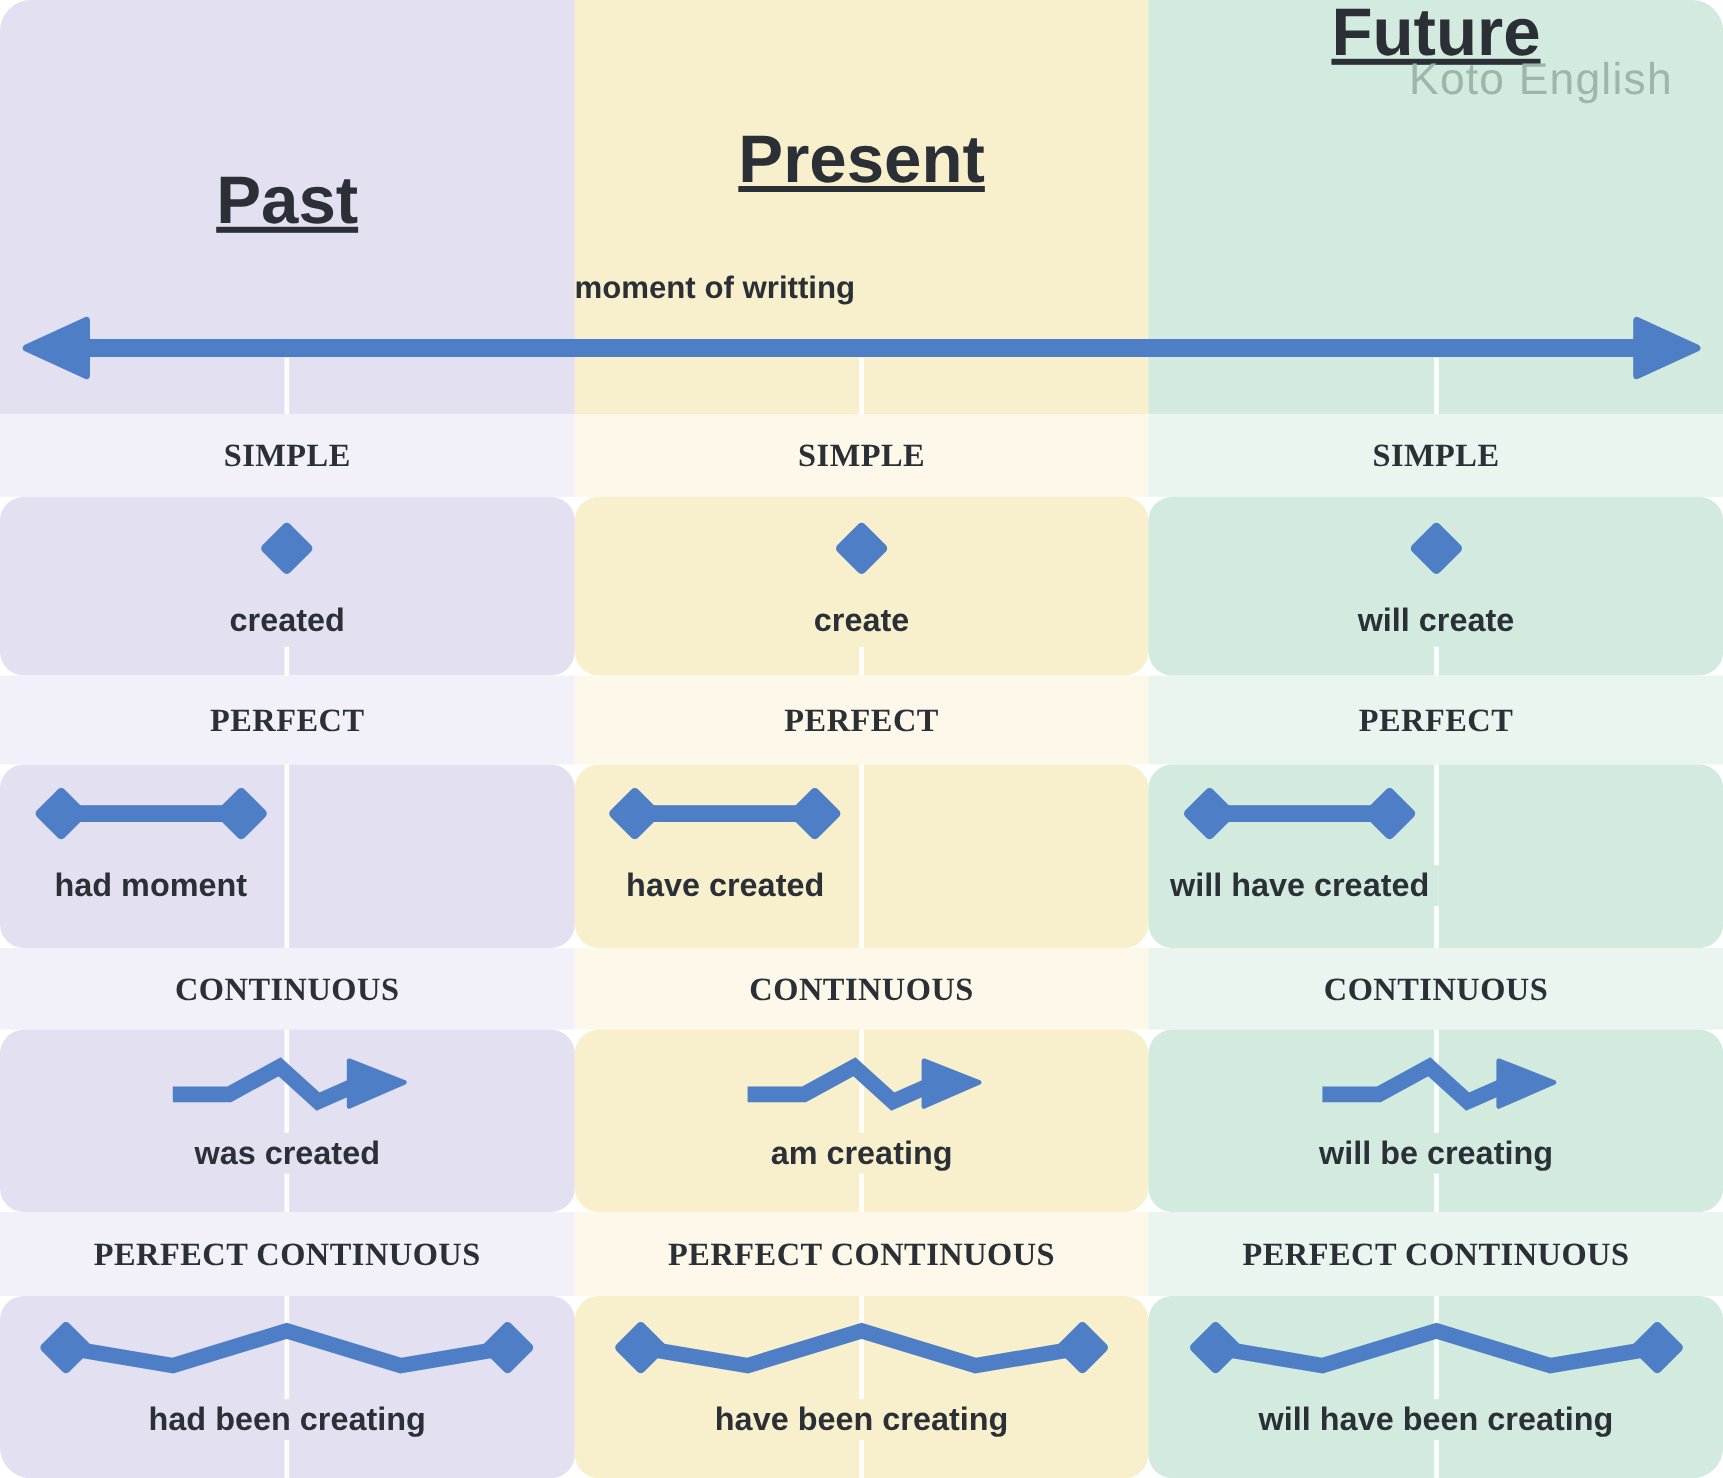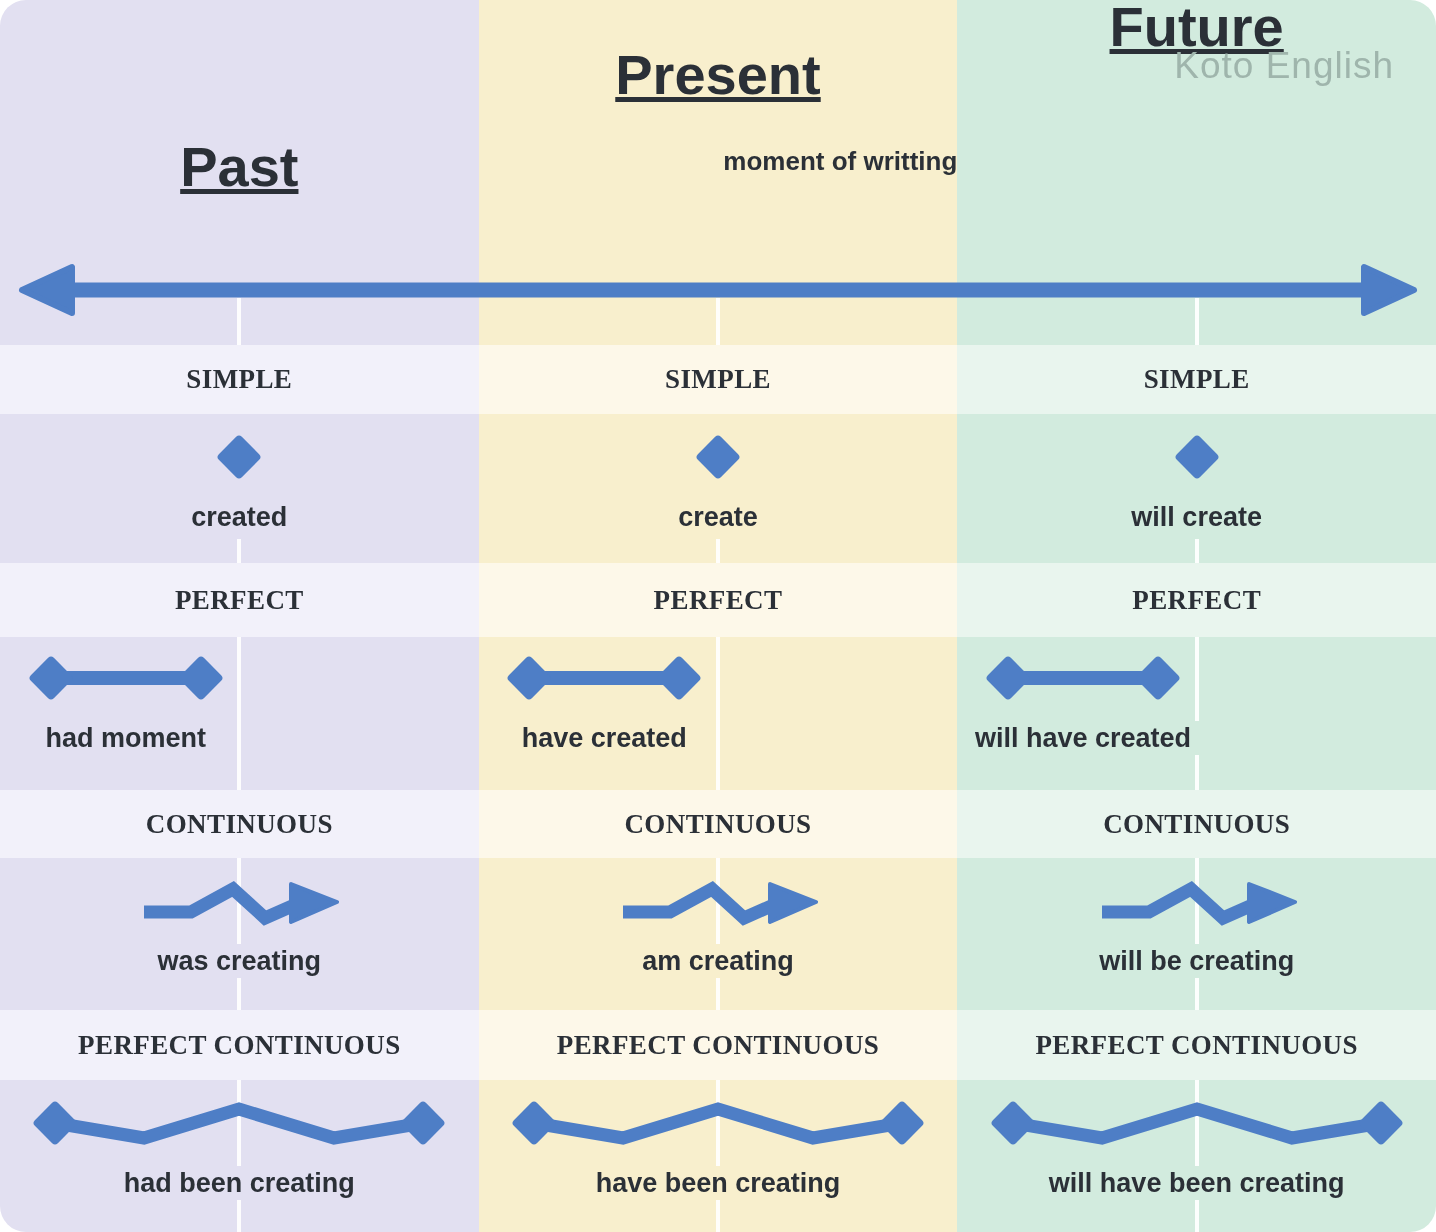--- a/index.html
+++ b/index.html
@@ -22,40 +22,40 @@
   .col1{--col:var(--present_bg); --colb:var(--present_band);}
   .col2{--col:var(--future_bg);  --colb:var(--future_band);}
   .cell{position:relative; background:var(--col);}
   .cell.band{background:var(--colb); display:flex; align-items:center; justify-content:center;}
   .band-label{font-size:27px; font-weight:600; letter-spacing:0.4px;font-family:Liberation Serif, serif;}
   
   .cell.header .title{
     text-align:center; font-size:56px; line-height:54px; font-weight:700;text-decoration:underline;
   }
   .pad-past .title{padding-top:140px;}
-  .pad-present .title{padding-top:48px;}
+  .pad-present .title{padding-top:106px;}
   .pad-future .title{}
-  .subtitle{margin-top:44px; text-align:right; font-size:26px; font-weight:600;}
+  .subtitle{margin-top:64px; text-align:left; font-size:26px; font-weight:600;}
   .logo{
     position:absolute; top:44px; right:42px;
     font-size:37px; line-height:44px; font-weight:400; letter-spacing:1px;
     color:var(--logo_color);
   }
   
   .timeline{
     position:absolute; left:0; top:262px; width:1436px; height:56px;
     z-index:3; pointer-events:none;
   }
   
   .tick{position:absolute; left:50%; transform:translateX(-50%); width:4px; background:var(--tick); z-index:1;}
   .tick.hdr{bottom:0; height:47px;}
   .tick.full{top:0; bottom:0;}
   .tick.bottom{bottom:0; height:24px;}
   
-  .cell.content{display:flex; flex-direction:column; align-items:center;}
+  .cell.content{display:flex; flex-direction:column; align-items:center;border-radius:20px;}
   .shape{height:58px; margin-top:14px; display:flex; align-items:center; justify-content:center; z-index:2;}
   .shape.tight{margin-top:12px;}
   .word{
     position:relative; z-index:2; margin-top:14px; line-height:34px;
     font-size:27px; font-weight:600; background:var(--col); padding:0 8px;
     white-space:nowrap;
   }
   .half{
     align-self:flex-start; width:50%; box-sizing:border-box; padding-left:12px;
     display:flex; flex-direction:column; align-items:center;
@@ -182,21 +182,21 @@
   </div>
 
   <div class="cell content col0">
     <div class="tick full"></div>
     <div class="shape">
       <svg width="200" height="58" viewBox="0 0 200 58">
         <polyline class="ln" points="5,40 52,40 94,17 126,46 160,31"></polyline>
         <polygon class="b" points="152,12 198,30 152,50" stroke="var(--blue)" stroke-width="4" stroke-linejoin="round"></polygon>
       </svg>
     </div>
-    <div class="word">was creating</div>
+    <div class="word">was created</div>
   </div>
   <div class="cell content col1">
     <div class="tick full"></div>
     <div class="shape">
       <svg width="200" height="58" viewBox="0 0 200 58">
         <polyline class="ln" points="5,40 52,40 94,17 126,46 160,31"></polyline>
         <polygon class="b" points="152,12 198,30 152,50" stroke="var(--blue)" stroke-width="4" stroke-linejoin="round"></polygon>
       </svg>
     </div>
     <div class="word">am creating</div>

